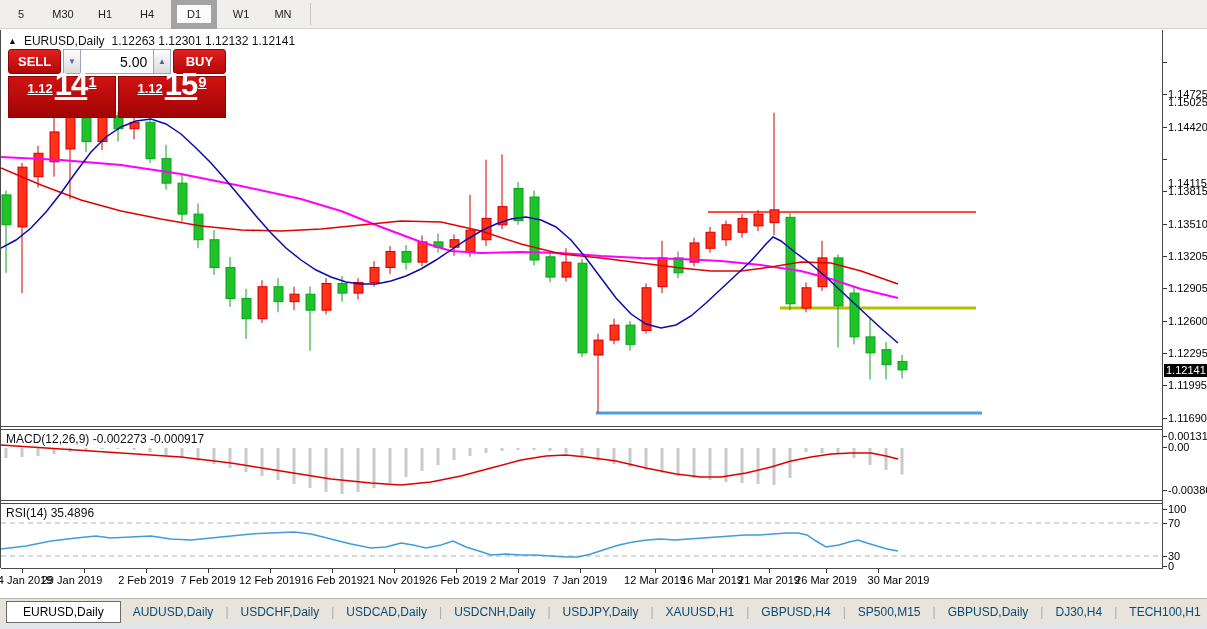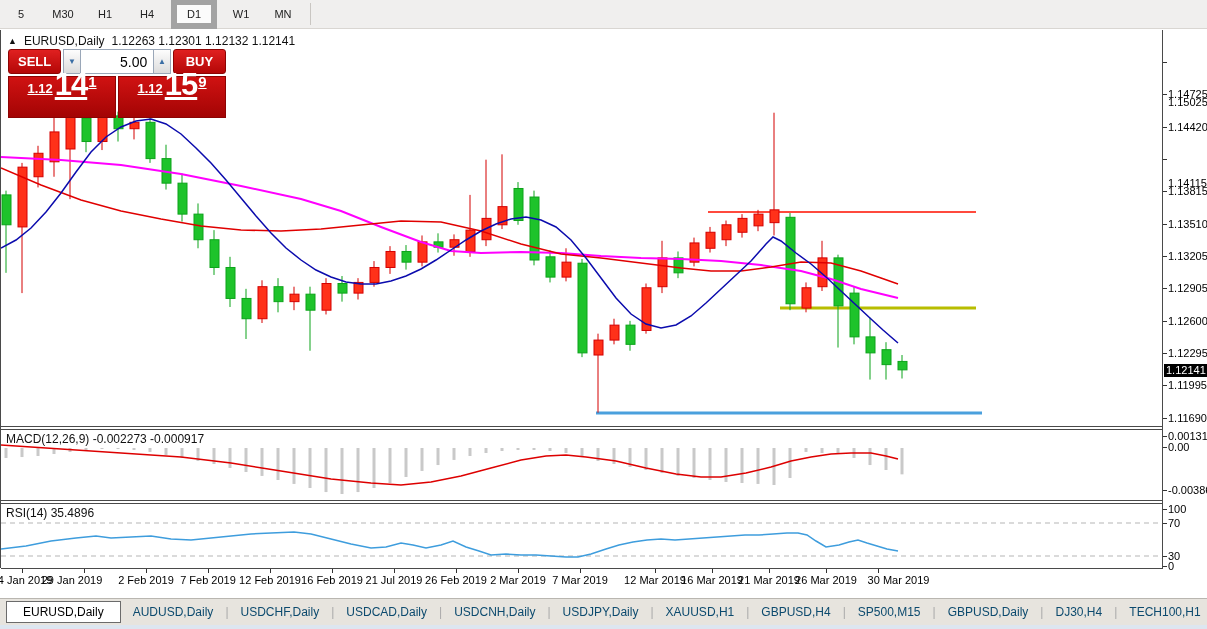--- a/index.html
+++ b/index.html
@@ -382,27 +382,27 @@
     <div class="date-label" style="left: 72px; top: 574px;">29 Jan 2019</div>
     <div class="date-tick" style="left: 84px;"></div>
     <div class="date-label" style="left: 146px; top: 574px;">2 Feb 2019</div>
     <div class="date-tick" style="left: 146px;"></div>
     <div class="date-label" style="left: 208px; top: 574px;">7 Feb 2019</div>
     <div class="date-tick" style="left: 208px;"></div>
     <div class="date-label" style="left: 270px; top: 574px;">12 Feb 2019</div>
     <div class="date-tick" style="left: 270px;"></div>
     <div class="date-label" style="left: 332px; top: 574px;">16 Feb 2019</div>
     <div class="date-tick" style="left: 332px;"></div>
-    <div class="date-label" style="left: 394px; top: 574px;">21 Jul 2019</div>
+    <div class="date-label" style="left: 394px; top: 574px;">21 Nov 2019</div>
     <div class="date-tick" style="left: 394px;"></div>
     <div class="date-label" style="left: 456px; top: 574px;">26 Feb 2019</div>
     <div class="date-tick" style="left: 456px;"></div>
     <div class="date-label" style="left: 518px; top: 574px;">2 Mar 2019</div>
     <div class="date-tick" style="left: 518px;"></div>
-    <div class="date-label" style="left: 580px; top: 574px;">7 Mar 2019</div>
+    <div class="date-label" style="left: 580px; top: 574px;">7 Jan 2019</div>
     <div class="date-tick" style="left: 580px;"></div>
     <div class="date-label" style="left: 655px; top: 574px;">12 Mar 2019</div>
     <div class="date-tick" style="left: 655px;"></div>
     <div class="date-label" style="left: 712px; top: 574px;">16 Mar 2019</div>
     <div class="date-tick" style="left: 712px;"></div>
     <div class="date-label" style="left: 769px; top: 574px;">21 Mar 2019</div>
     <div class="date-tick" style="left: 769px;"></div>
     <div class="date-label" style="left: 826px; top: 574px;">26 Mar 2019</div>
     <div class="date-tick" style="left: 826px;"></div>
     <div class="date-label" style="left: 878px; top: 574px; padding-left: 41px;">30 Mar 2019</div>

